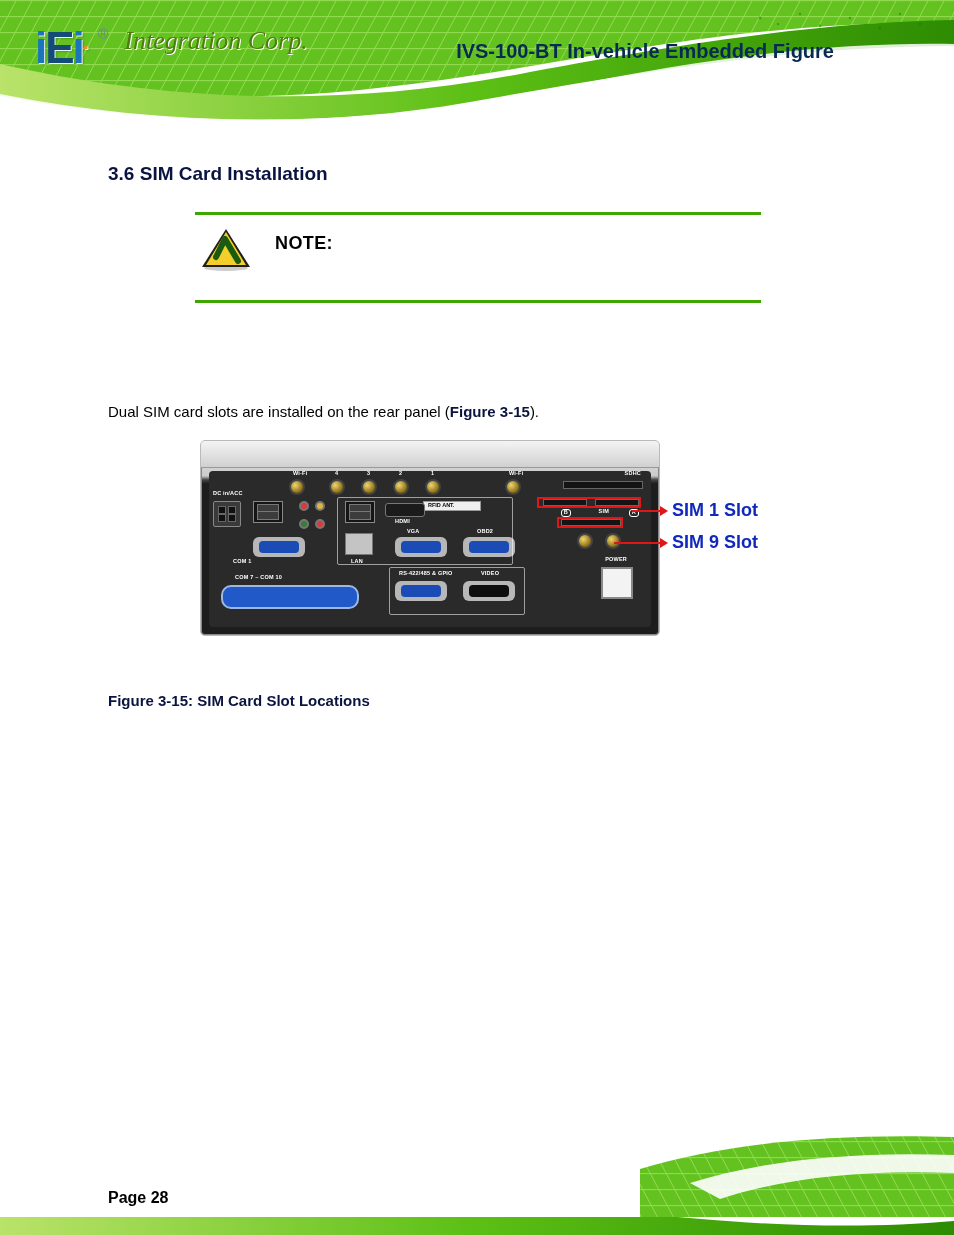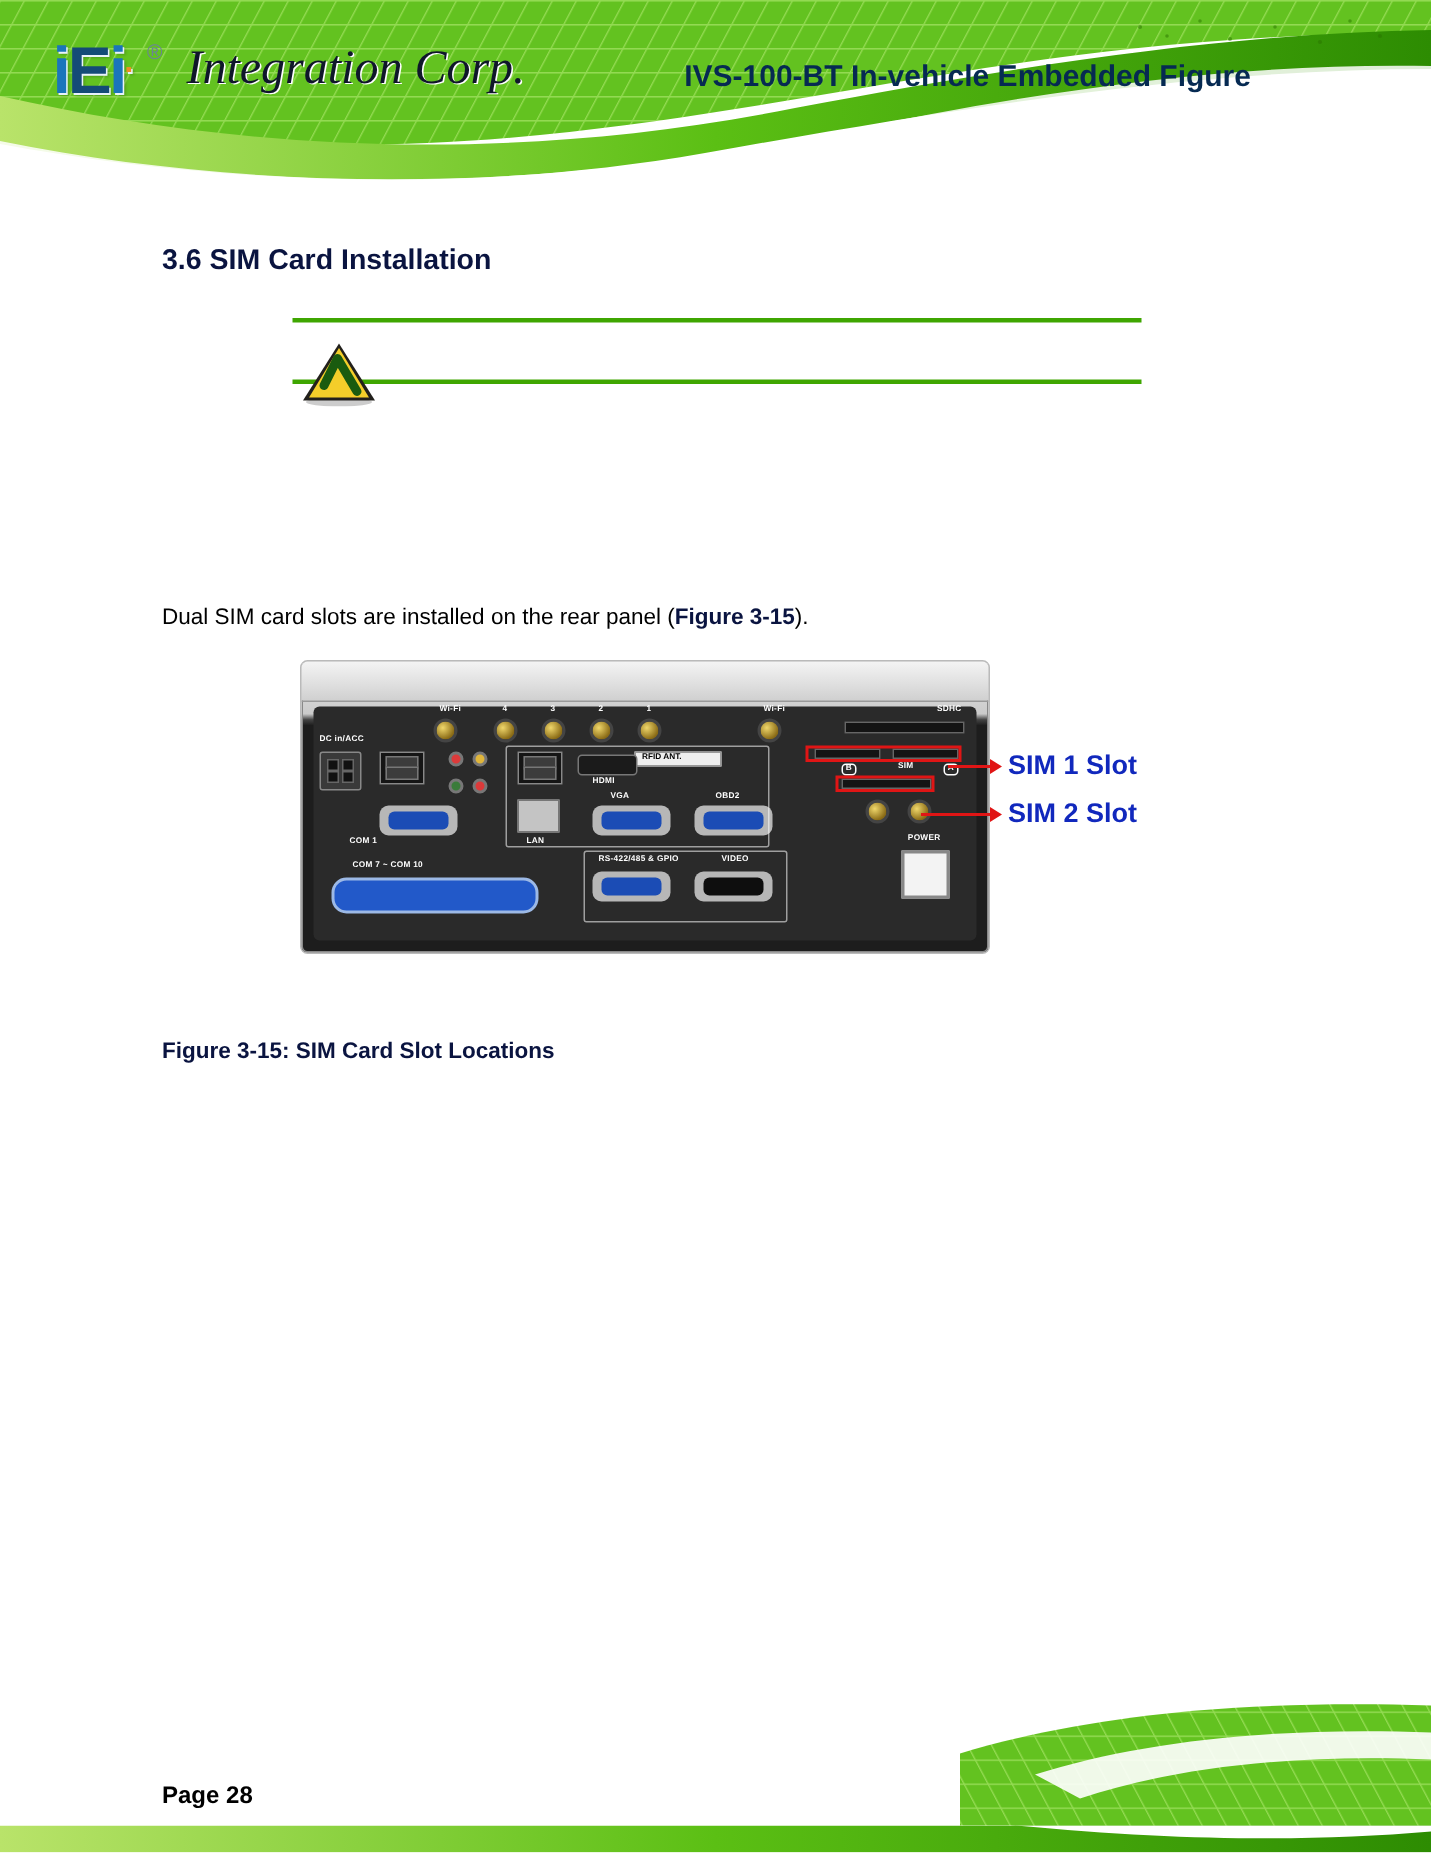--- a/index.html
+++ b/index.html
@@ -44,21 +44,21 @@
     font-weight:900;font-size:44px;letter-spacing:-2px;
     color:#144b77;
     text-shadow:1px 1px 0 #e8f2fa, 2px 2px 2px rgba(0,0,0,.2);
     line-height:1;
   }
   .logo-iei .d1{color:#f08c24}
   .logo-iei .d2{color:#1b75bb}
   .logo-reg{font-size:14px;color:#6b8398;margin-left:-5px;margin-bottom:4px}
   .logo-sub{
     font-family:"Segoe Script","Brush Script MT",cursive;
-    font-size:32px;font-style:italic;color:#0f172a;
+    font-size:26px;font-style:italic;color:#4d7c0f;
     text-shadow:1px 1px 0 #fff;margin-bottom:3px;
   }
 
   .header-app{
     position:absolute;right:120px;top:40px;
     font:700 20px/1.15 Arial,sans-serif;color:#062a52;
     text-align:left;
   }
 
   
@@ -196,20 +196,21 @@
   <span>SIM Card Installation</span>
 </div>
 
 <div class="note-box">
   <svg class="note-icon" width="56" height="44" viewBox="0 0 56 44">
     <ellipse cx="28" cy="41" rx="22" ry="3" fill="#000" opacity=".2"></ellipse>
     <polygon points="28,2 52,40 4,40" fill="#22201c"></polygon>
     <polygon points="28,5 48,38 8,38" fill="#f4ce2a"></polygon>
     <path d="M18 30 L27 12 L40 34" fill="none" stroke="#1a5b0f" stroke-width="6" stroke-linecap="round" stroke-linejoin="round"></path>
   </svg>
+  <div class="note-head">NOTE:</div>
 </div>
 
 <div class="intro">
   <span>Dual SIM card slots are installed on the rear panel (</span><span class="fig-label">Figure 3-15</span><span>).</span>
 </div>
 
 <div class="figure">
   <div class="device">
     <div class="panel">
 
@@ -304,21 +305,21 @@
   </div>
 
   <div class="callout" style="left:432px;top:60px">
     <div class="line" style="width:28px"></div>
       <div class="arrow"></div>
     <div class="label">SIM 1 Slot</div>
   </div>
   <div class="callout" style="left:414px;top:92px">
     <div class="line" style="width:46px"></div>
       <div class="arrow"></div>
-    <div class="label">SIM 2 Slot</div>
+    <div class="label">SIM 9 Slot</div>
   </div>
 </div>
 
 <div class="fig-caption">
   <span>Figure 3-15</span>:
   <span>SIM Card Slot Locations</span>
 </div>
 
 <div class="bottom-banner">
   <svg width="954" height="110" viewBox="0 0 954 110">

